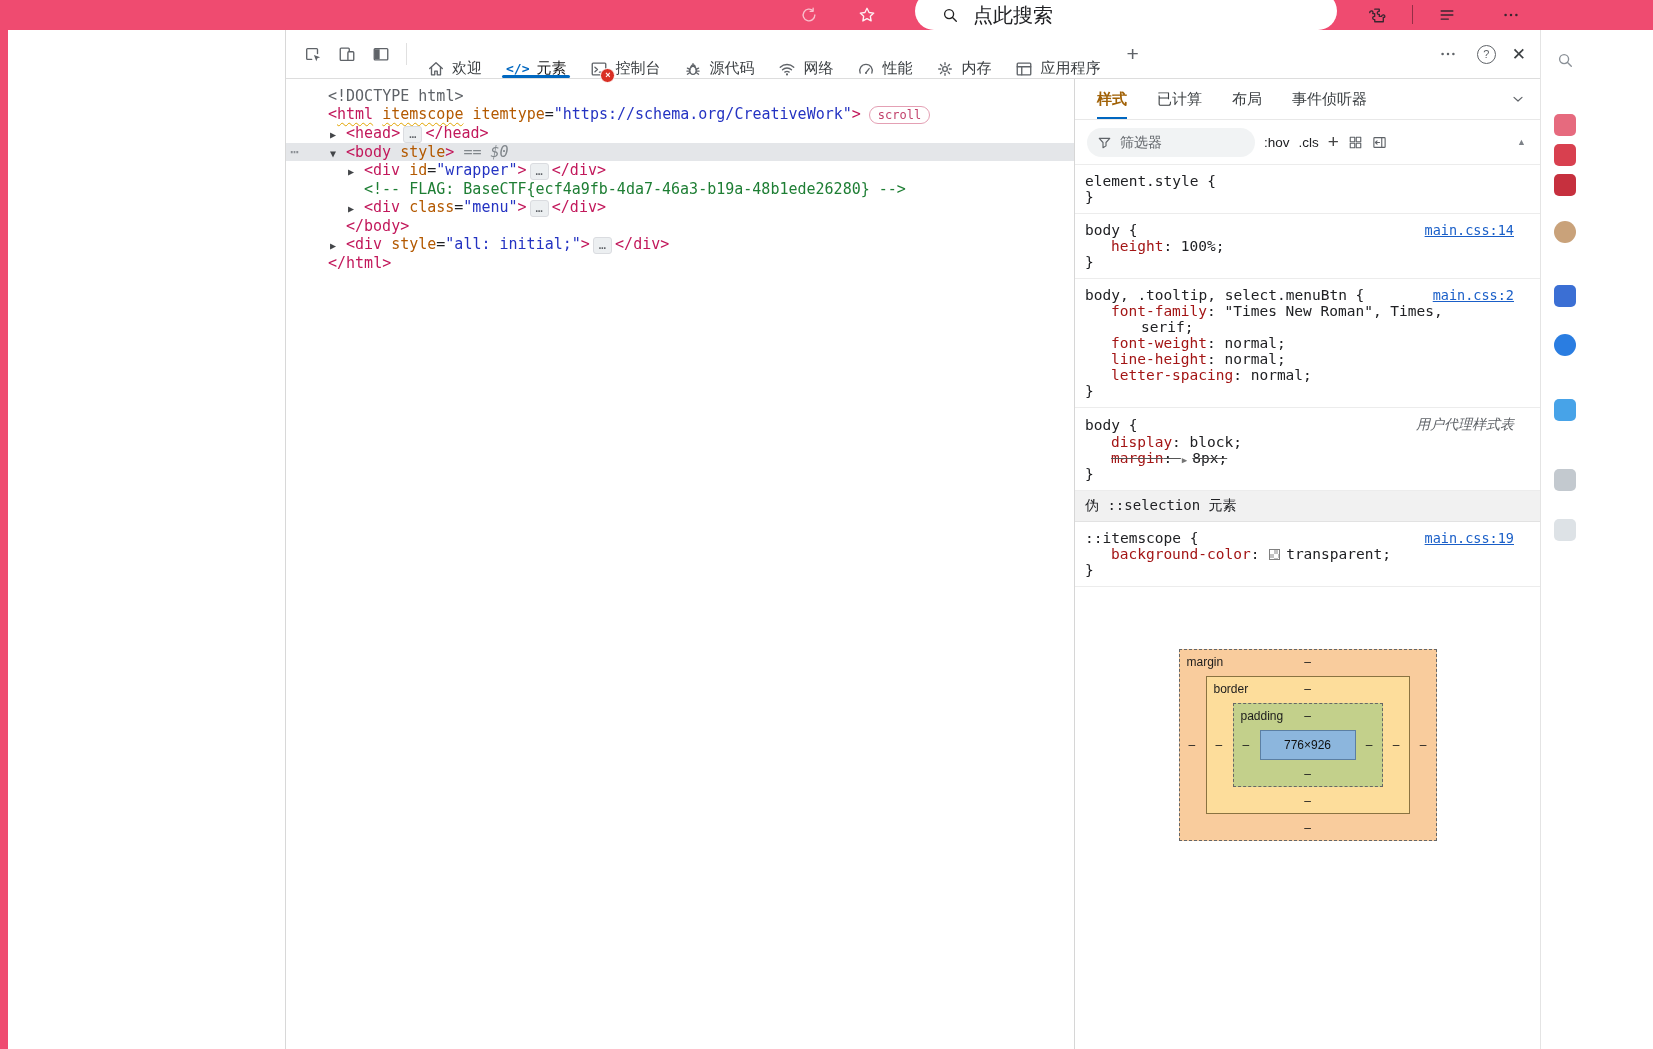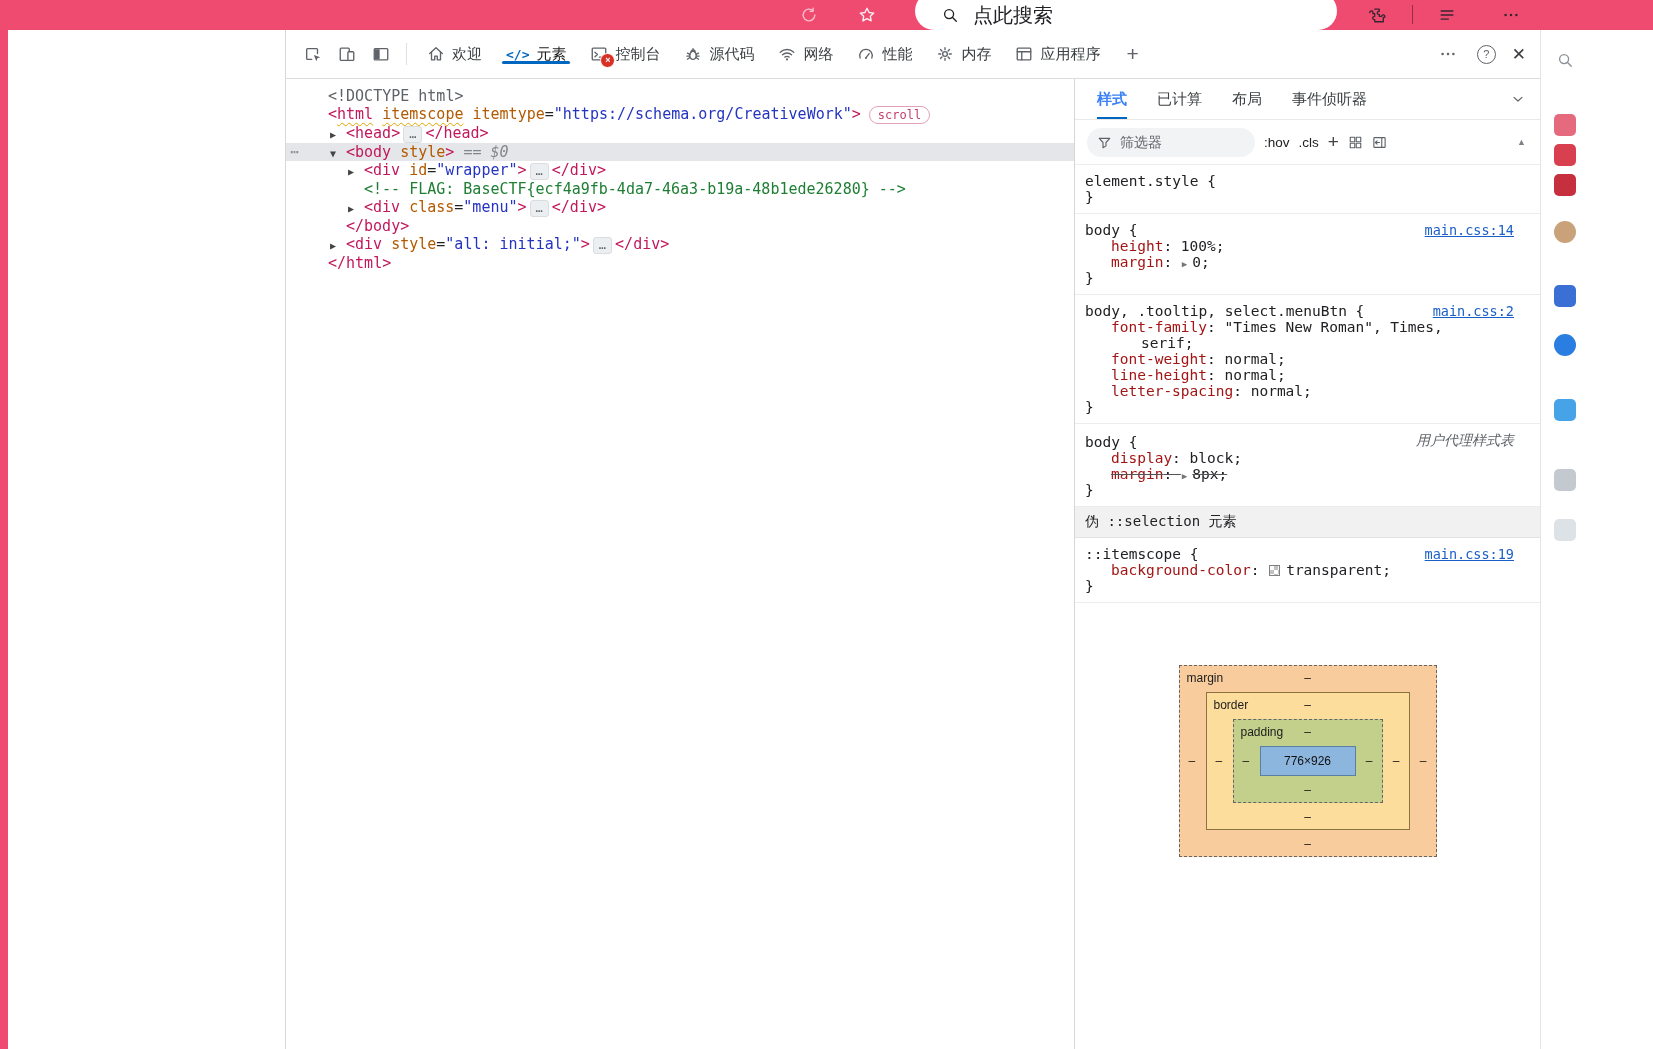--- a/index.html
+++ b/index.html
@@ -23,21 +23,21 @@
   .main{flex:1;display:flex;min-height:0;}
   .pink-strip{width:8px;background:#ef4b70;}
   .viewport{width:277px;background:#fff;}
   .devtools{width:1255px;border-left:1px solid #d8d8d8;display:flex;flex-direction:column;background:#fff;box-sizing:border-box;}
   .edge-sidebar{flex:1;border-left:1px solid #e4e4e4;position:relative;background:#fff;}
 
   
   .dt-toolbar{height:48px;flex:0 0 auto;display:flex;align-items:center;border-bottom:1px solid #ddd;padding:0 10px;}
   .dt-icon-btn{width:34px;height:34px;display:flex;align-items:center;justify-content:center;color:#5f6368;cursor:pointer;}
   .dt-sep{width:1px;height:22px;background:#e0e0e0;margin:0 8px;}
-  .dt-tabs{display:flex;align-items:center;height:48px;}
+  .dt-tabs{display:flex;align-items:flex-end;height:48px;}
   .dt-tab{display:flex;align-items:center;gap:7px;padding:0 12px;font-size:15px;color:#3c4043;position:relative;cursor:pointer;white-space:nowrap;}
   .dt-tab .tab-icon{display:flex;color:#5f6368;}
   .dt-tab.active::after{content:"";position:absolute;left:8px;right:8px;bottom:0;height:3px;background:#0067c0;border-radius:2px;}
   .dt-tab.active .tab-icon{color:#0067c0;}
   .dt-tab.active{color:#1a1a1a;}
   .glyph-code{font:bold 13px "DejaVu Sans Mono",monospace;}
   .err-badge{position:absolute;right:-7px;bottom:-5px;width:13px;height:13px;background:#d93025;color:#fff;border-radius:50%;font:bold 9px/13px "Liberation Sans",sans-serif;text-align:center;border:1.5px solid #fff;}
   .dt-plus{font-size:21px;color:#5f6368;padding:0 14px;cursor:pointer;}
   .dt-right{margin-left:auto;display:flex;align-items:center;gap:12px;}
   .help-circle{width:17px;height:17px;border:1.7px solid #5f6368;border-radius:50%;display:flex;align-items:center;justify-content:center;font-size:11px;color:#5f6368;cursor:pointer;}
@@ -61,36 +61,36 @@
   .tok-meta{color:#80868b;font-style:italic;}
   .tok-sq{text-decoration:underline wavy #e1a400;text-decoration-thickness:1px;text-underline-offset:3px;}
   .dom-badge{display:inline-block;border:1px solid #e4a0b4;color:#c2426b;border-radius:9px;font-size:12px;line-height:16px;padding:0 8px;margin-left:8px;background:#fff;cursor:pointer;}
   .ellipsis{display:inline-block;background:#eceff1;border:1px solid #dadce0;border-radius:3px;color:#5f6368;padding:0 5px;margin:0 3px;font-size:12px;line-height:15px;cursor:pointer;}
 
   
   .styles-panel{flex:1;display:flex;flex-direction:column;min-width:0;position:relative;}
   .sp-tabs{height:40px;flex:0 0 auto;display:flex;align-items:stretch;padding:0 0 0 22px;border-bottom:1px solid #e8e8e8;}
   #sp-tabs-list{display:flex;gap:30px;}
   .sp-tab{display:flex;align-items:center;font-size:15px;color:#3c4043;position:relative;cursor:pointer;white-space:nowrap;}
-  .sp-tab.active{font-weight:700;color:#3b82f6;}
+  .sp-tab.active{font-weight:700;color:#a16207;}
   .sp-tab.active::after{content:"";position:absolute;left:0;right:0;bottom:0;height:2.5px;background:#0067c0;}
   .sp-chevron{margin-left:auto;display:flex;align-items:center;color:#5f6368;padding:0 14px;cursor:pointer;}
   .sp-filter{height:44px;flex:0 0 auto;display:flex;align-items:center;gap:9px;padding:0 12px;border-bottom:1px solid #ececec;}
   .filter-pill{width:168px;height:29px;background:#f1f3f4;border-radius:15px;display:flex;align-items:center;gap:6px;padding:0 10px;box-sizing:border-box;color:#5f6368;}
   .filter-pill input{border:none;outline:none;background:transparent;width:110px;font-size:14px;color:#202124;}
   .filter-pill input::placeholder{color:#5f6368;}
   .sp-tool{font-size:13.5px;color:#202124;cursor:pointer;}
   .sp-plus{font-size:19px;color:#444;cursor:pointer;}
   .sp-iconbtn{color:#5f6368;display:flex;cursor:pointer;}
   .sp-scroll-arrow{margin-left:auto;font-size:9px;color:#7d8288;cursor:pointer;padding-right:2px;}
   .sp-content{flex:1;overflow:hidden;}
   .sp-rule{padding:8px 0;border-bottom:1px solid #ececec;}
   .sp-rule.ua{font-style:italic;}
   .sp-line{line-height:21px;font:14.5px "DejaVu Sans Mono",monospace;color:#202124;padding:0 26px 0 10px;white-space:pre-wrap;}
-  .sp-head{display:flex;align-items:flex-end;}
+  .sp-head{display:flex;align-items:center;}
   .css-link{margin-left:auto;color:#1a5fc8;text-decoration:underline;font-size:13.5px;white-space:nowrap;cursor:pointer;}
   .ua-src{margin-left:auto;color:#5f6368;font-style:italic;font-size:14px;white-space:nowrap;}
   .sp-decl{padding-left:36px;cursor:text;}
   .sp-cont{padding-left:66px;}
   .sp-prop{color:#a31515;}
   .sp-val{color:#202124;}
   .struck{text-decoration:line-through;text-decoration-color:#555;}
   .mini-arrow{color:#757575;font-size:9px;margin:0 5px 0 1px;display:inline-block;cursor:pointer;}
   .swatch{display:inline-block;width:11px;height:11px;margin:0 6px 0 1px;vertical-align:-1px;border:1px solid #808080;background:conic-gradient(#c2c2c2 25%,#fff 0 50%,#c2c2c2 0 75%,#fff 0);background-size:8px 8px;cursor:pointer;box-sizing:border-box;}
   .sp-section{background:#f1f1f1;border-bottom:1px solid #e2e2e2;padding:6px 10px;font:14px "DejaVu Sans Mono",monospace;color:#202124;}
@@ -332,21 +332,20 @@
           </div>
           <div class="sp-content">
             <div id="sp-rules">
                 <div class="sp-rule">
                   <div class="sp-line sp-head"><span class="sp-sel">element.style {</span></div>
                   <div class="sp-line">}</div>
                 </div>
                 <div class="sp-rule">
                   <div class="sp-line sp-head"><span class="sp-sel">body {</span><span class="css-link">main.css:14</span></div>
                   <div class="sp-line sp-decl"><span><span class="sp-prop">height</span><span class="sp-val">: </span><span class="sp-val">100%;</span></span></div>
-                  <div class="sp-line sp-decl"><span><span class="sp-prop">margin</span><span class="sp-val">: </span><span class="mini-arrow">▶</span><span class="sp-val">0;</span></span></div>
                   <div class="sp-line">}</div>
                 </div>
                 <div class="sp-rule">
                   <div class="sp-line sp-head"><span class="sp-sel">body, .tooltip, select.menuBtn {</span><span class="css-link">main.css:2</span></div>
                   <div class="sp-line sp-decl"><span><span class="sp-prop">font-family</span><span class="sp-val">: </span><span class="sp-val">"Times New Roman", Times,</span></span></div>
                   <div class="sp-line sp-cont"><span class="sp-val">serif;</span></div>
                   <div class="sp-line sp-decl"><span><span class="sp-prop">font-weight</span><span class="sp-val">: </span><span class="sp-val">normal;</span></span></div>
                   <div class="sp-line sp-decl"><span><span class="sp-prop">line-height</span><span class="sp-val">: </span><span class="sp-val">normal;</span></span></div>
                   <div class="sp-line sp-decl"><span><span class="sp-prop">letter-spacing</span><span class="sp-val">: </span><span class="sp-val">normal;</span></span></div>
                   <div class="sp-line">}</div>

